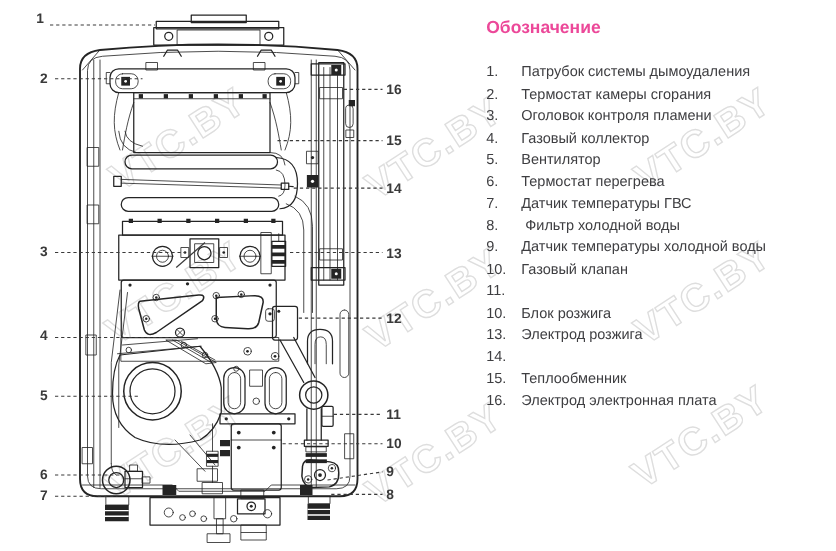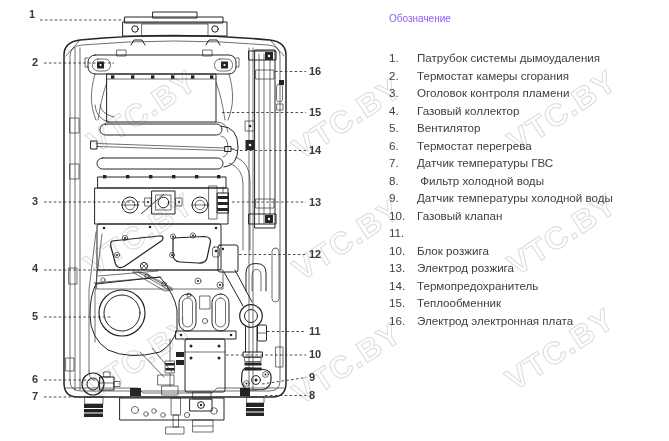--- a/index.html
+++ b/index.html
@@ -16,21 +16,21 @@
   .dot{fill:#242424;stroke:none;}
   .wht{stroke:#ffffff;stroke-width:1.1;fill:none;}
   .dash{fill:none;stroke:#3a3a3a;stroke-width:.9;stroke-dasharray:2.6 2.3;}
   .leader-solid{fill:none;stroke:#3a3a3a;stroke-width:1;}
   .callout-num{font-family:"Liberation Sans",sans-serif;font-size:11px;font-weight:600;fill:#3a3a3a;}
   .wm{font-family:"Liberation Sans",sans-serif;font-size:31px;font-weight:700;letter-spacing:1.5px;
       fill:none;stroke:#dedede;stroke-width:1.1px;}
 
   
   .legend{position:absolute;left:389px;top:0;width:278px;color:#3e3e41;}
-  .legend-title{position:absolute;left:0;top:13px;font-size:10px;font-weight:400;color:#8b5cf6;white-space:pre;}
+  .legend-title{position:absolute;left:0;top:13px;font-size:14px;font-weight:700;color:#ec4899;white-space:pre;}
   .legend-list{position:absolute;left:0;top:49px;width:278px;}
   .legend-row{display:flex;align-items:center;height:17.5px;font-size:11.6px;line-height:17.5px;}
   .legend-row .num{flex:0 0 28px;white-space:pre;}
   .legend-row .lbl{white-space:pre;}
 </style>
 </head>
 <body>
 
 <div id="page">
 
@@ -417,21 +417,20 @@
       <div class="legend-row">
           <span class="num">10.</span>
           <span class="lbl">Блок розжига</span>
         </div>
       <div class="legend-row">
           <span class="num">13.</span>
           <span class="lbl">Электрод розжига</span>
         </div>
       <div class="legend-row">
           <span class="num">14.</span>
-          <span class="lbl">Термопредохранитель</span>
         </div>
       <div class="legend-row">
           <span class="num">15.</span>
           <span class="lbl">Теплообменник</span>
         </div>
       <div class="legend-row">
           <span class="num">16.</span>
           <span class="lbl">Электрод электронная плата</span>
         </div>
     </div>

